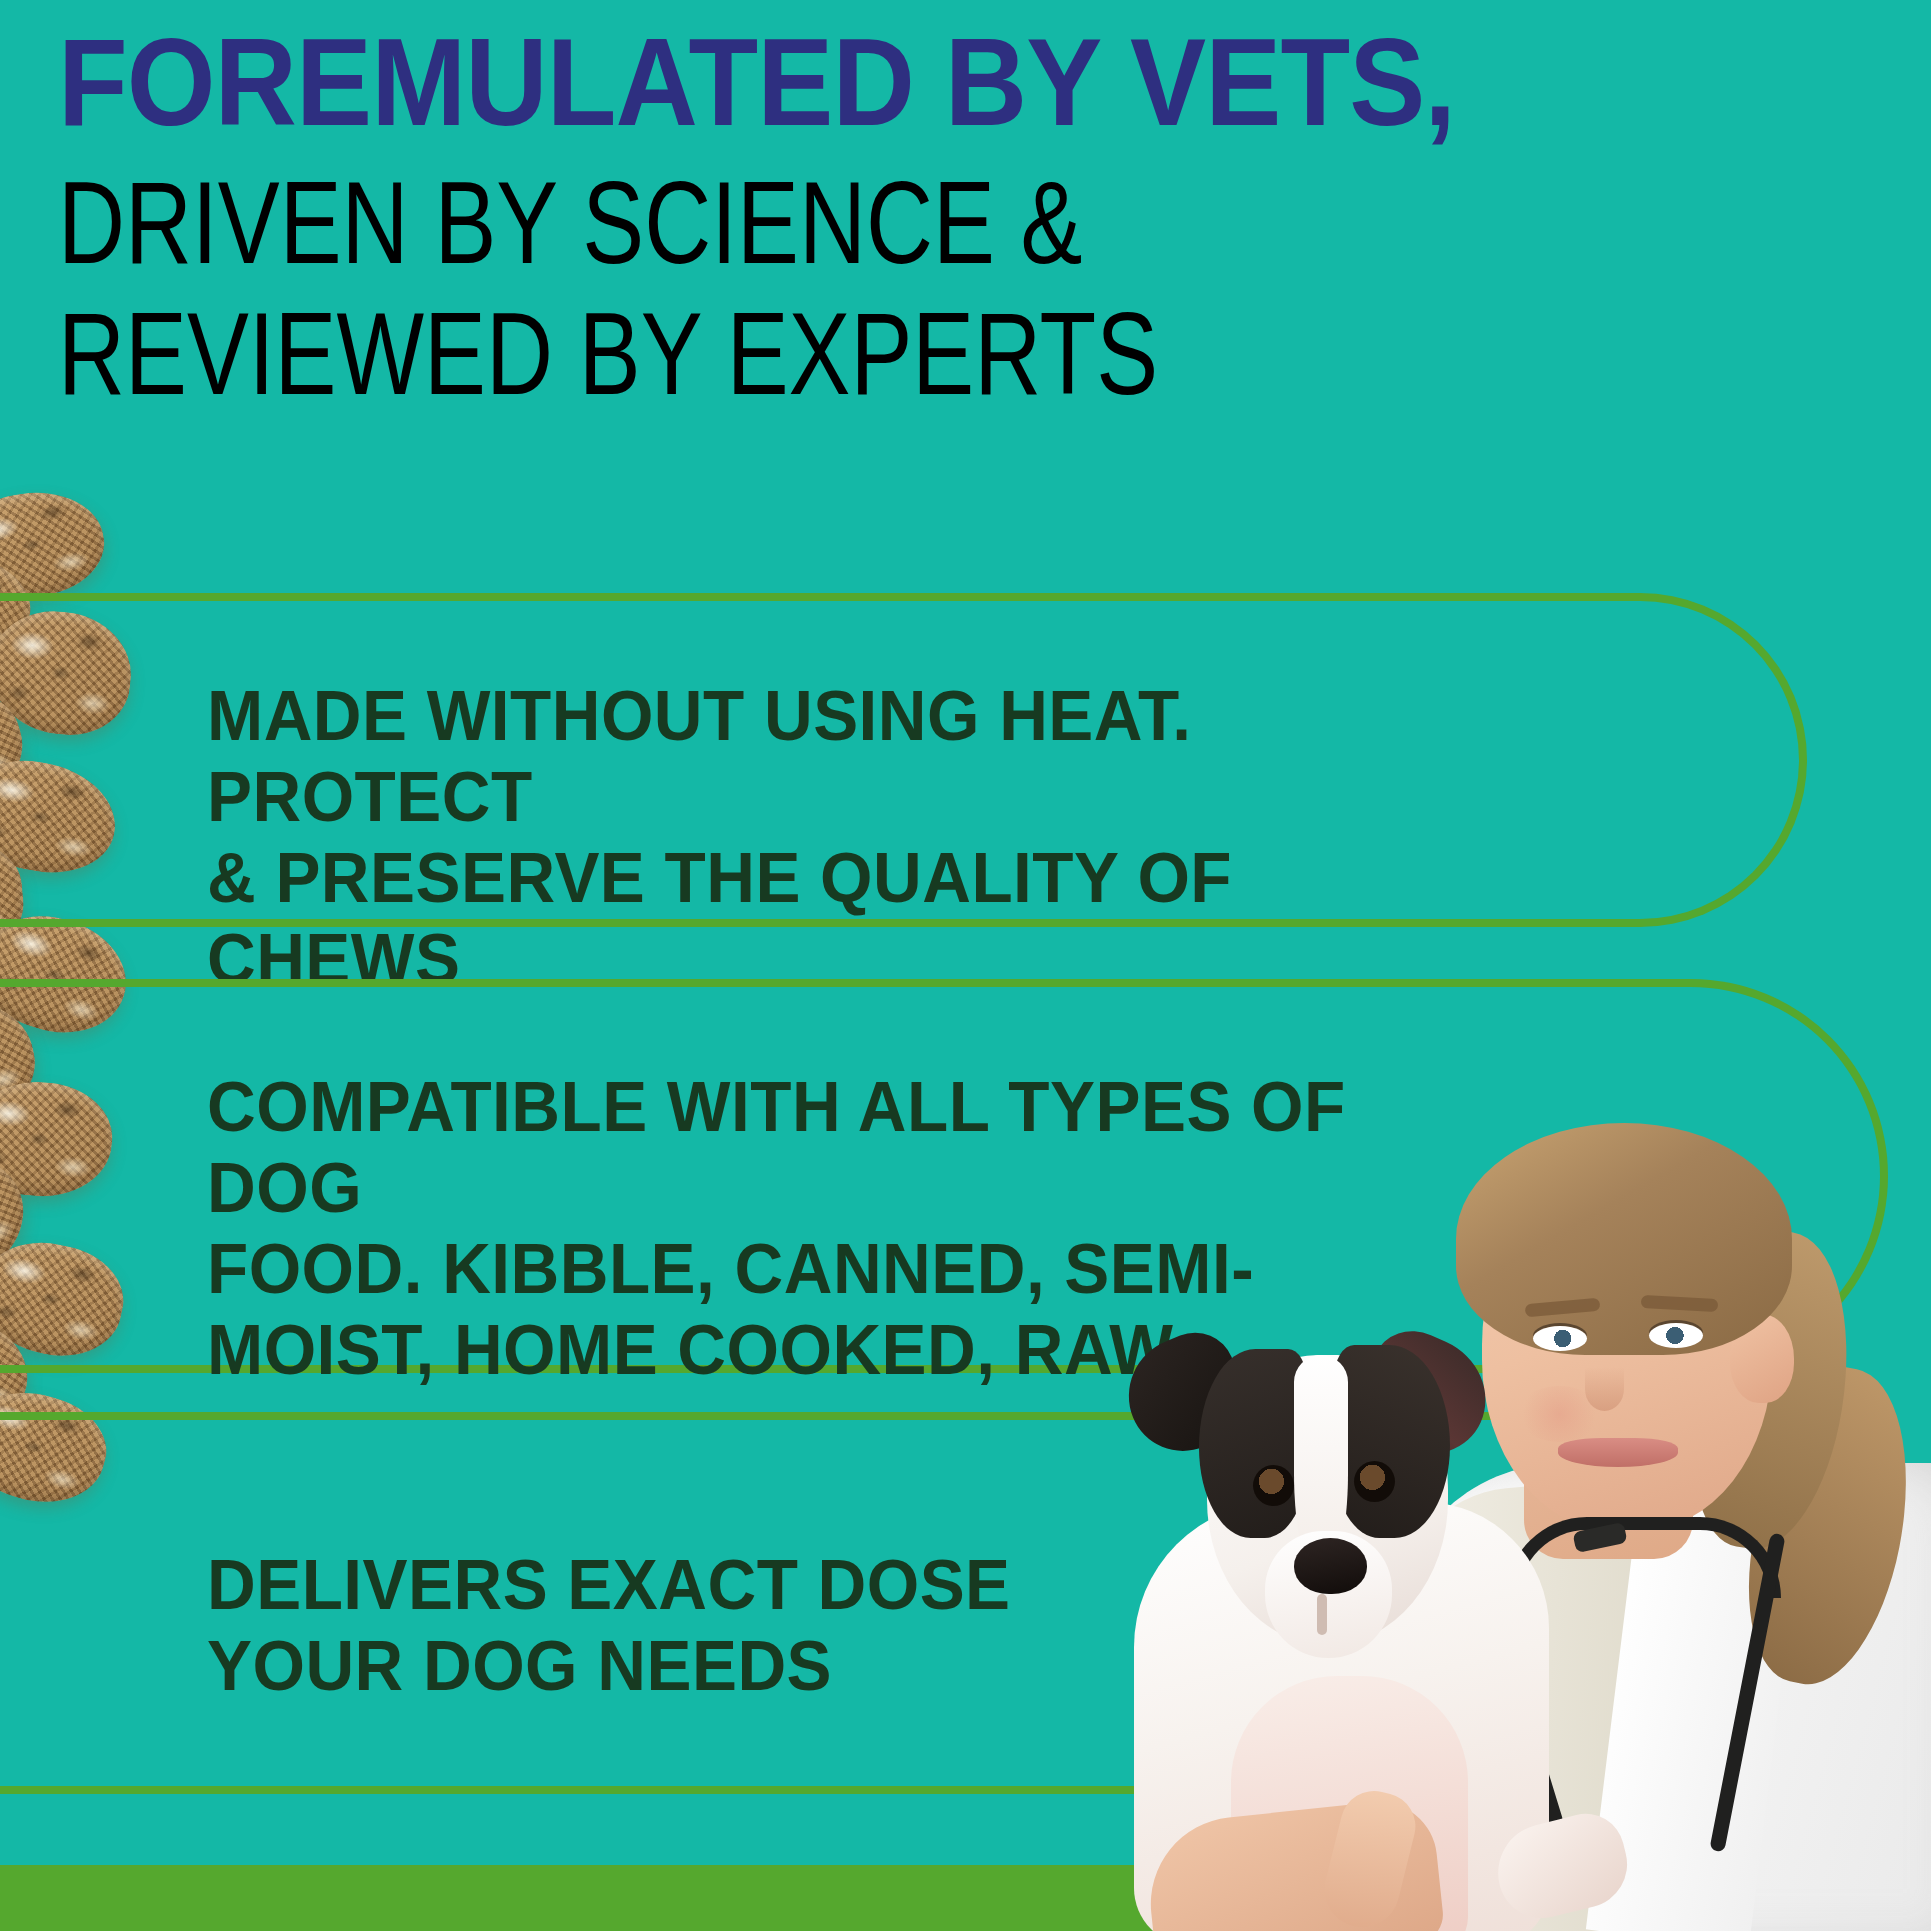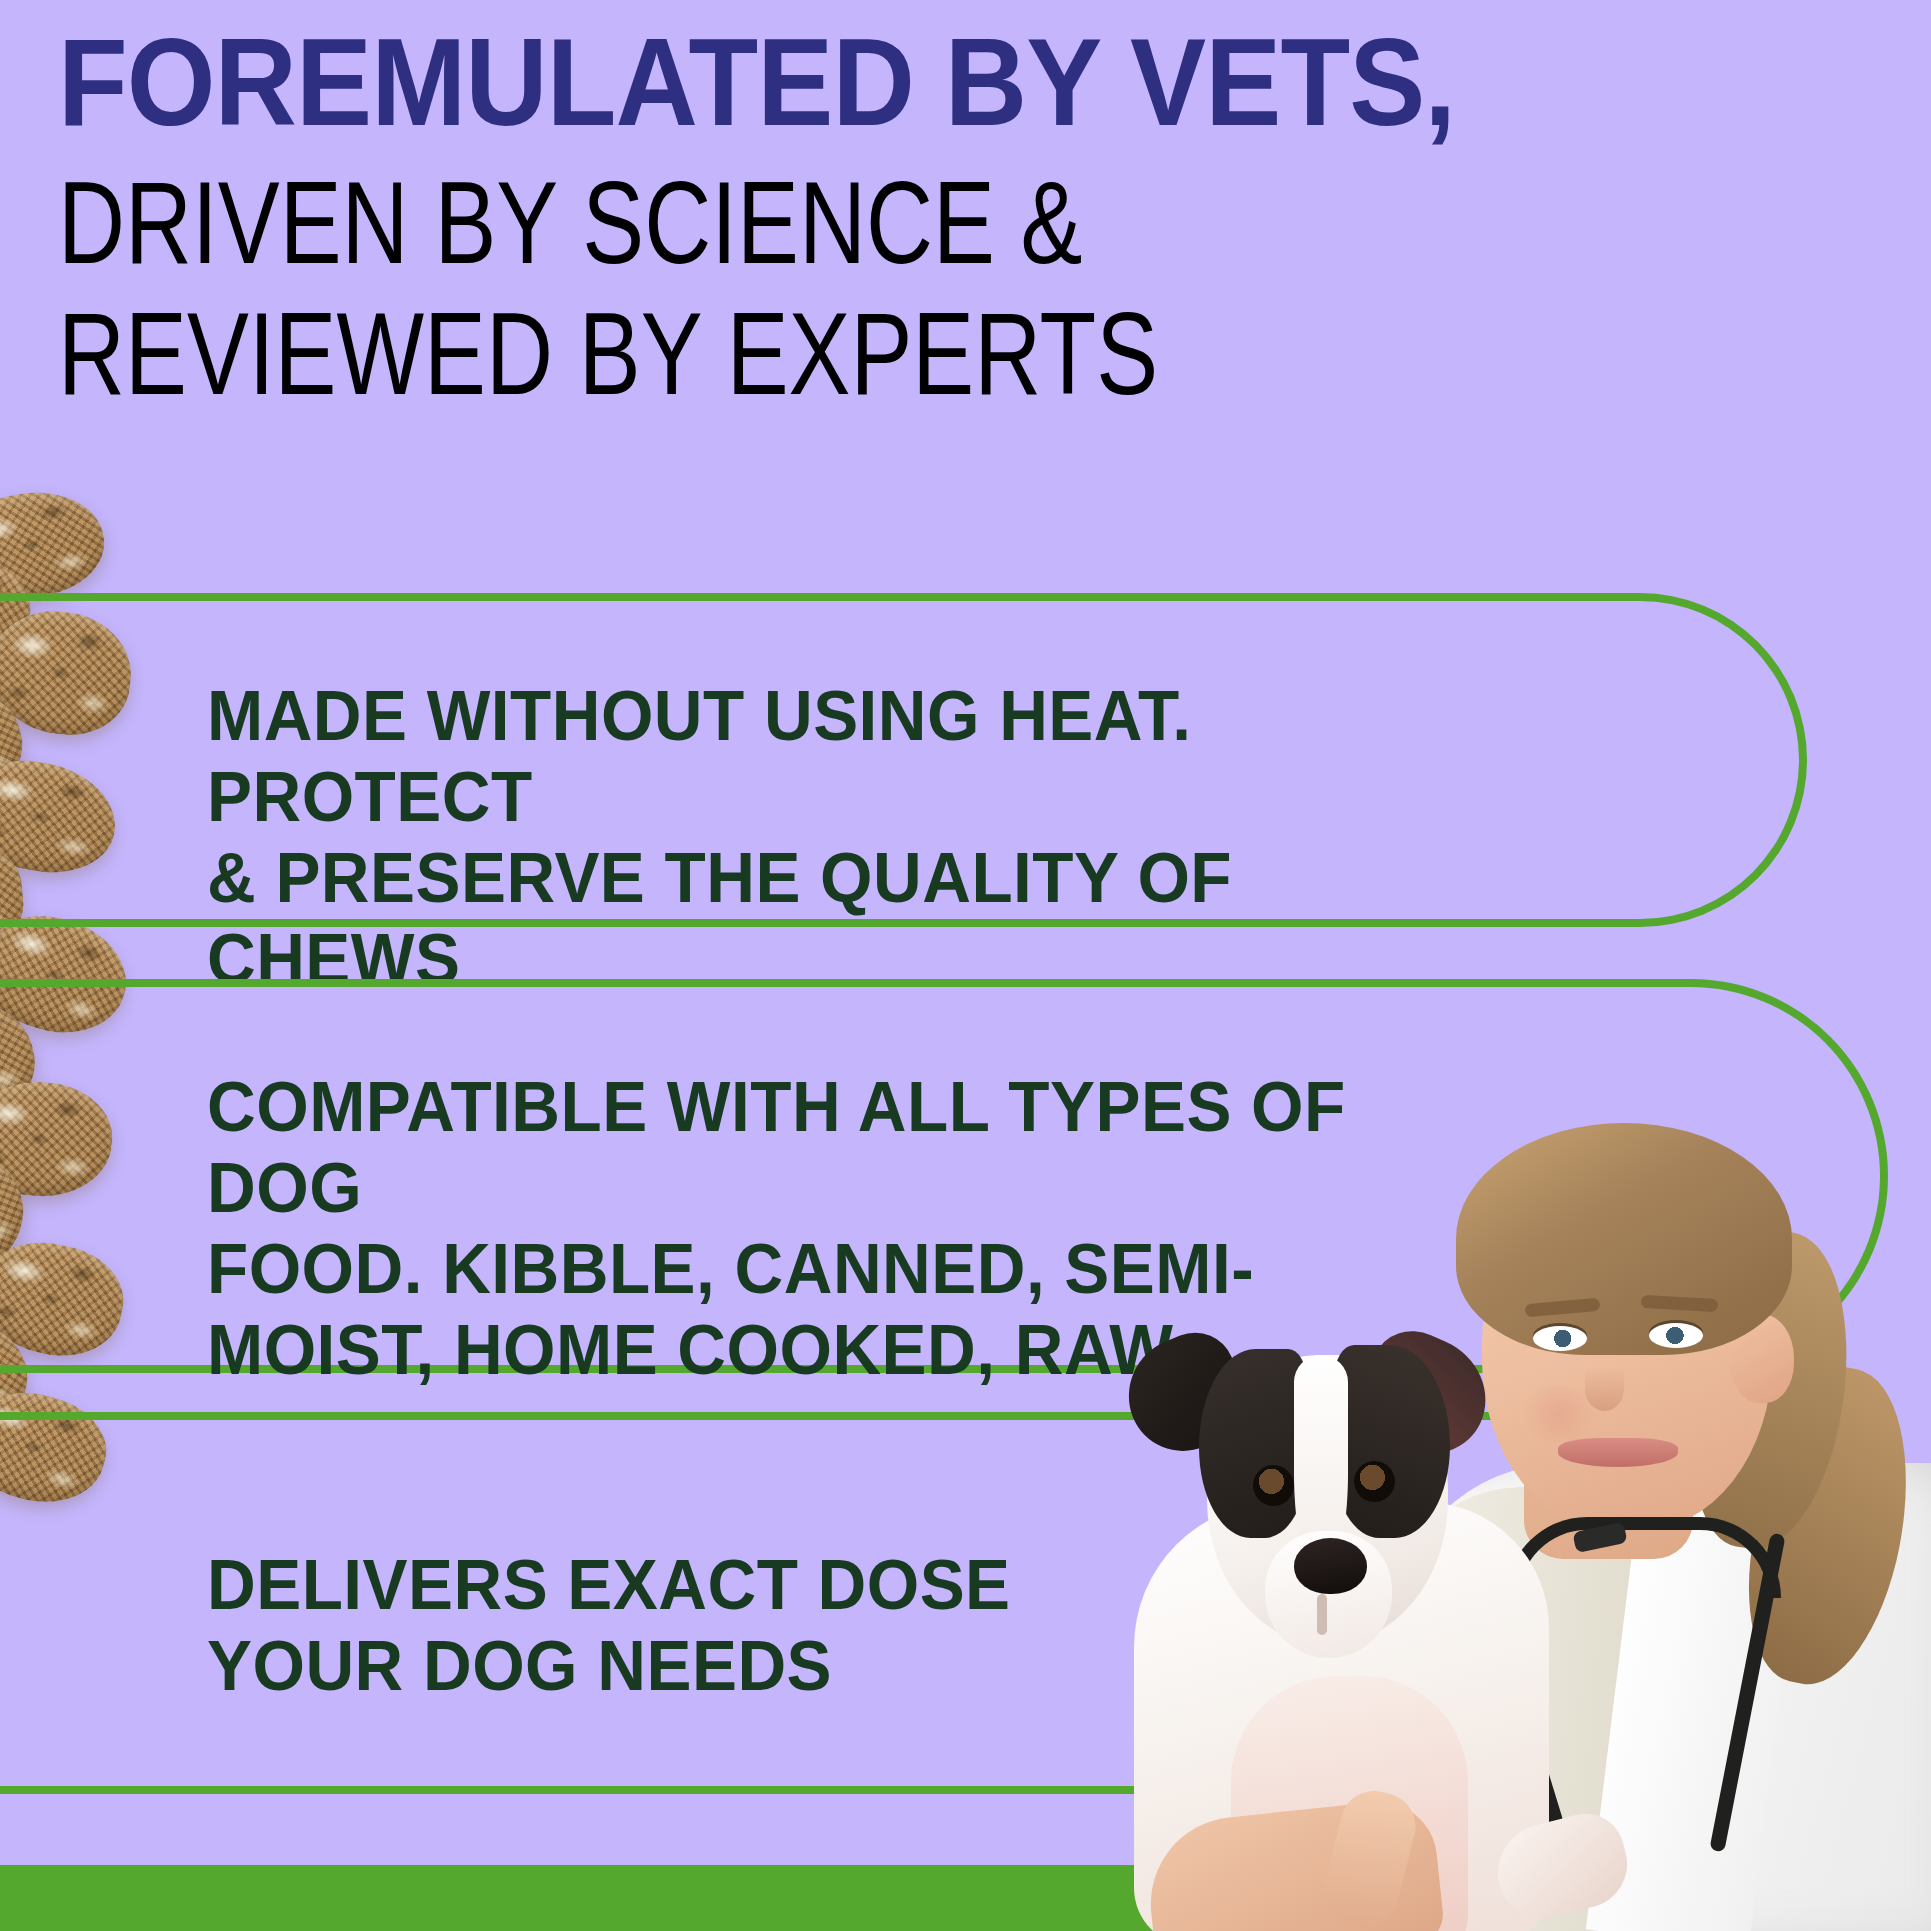--- a/index.html
+++ b/index.html
@@ -10,21 +10,21 @@
   body {
     width: 1931px;
     height: 1931px;
     overflow: hidden;
     font-family: "Liberation Sans", sans-serif;
   }
   .canvas {
     position: relative;
     width: 1931px;
     height: 1931px;
-    background: #c4b5fd;
+    background: #14b8a6;
     overflow: hidden;
   }
 
   
   .headline {
     position: absolute;
     left: 58px;
     top: 19.3px;
     width: 1892px;
   }

